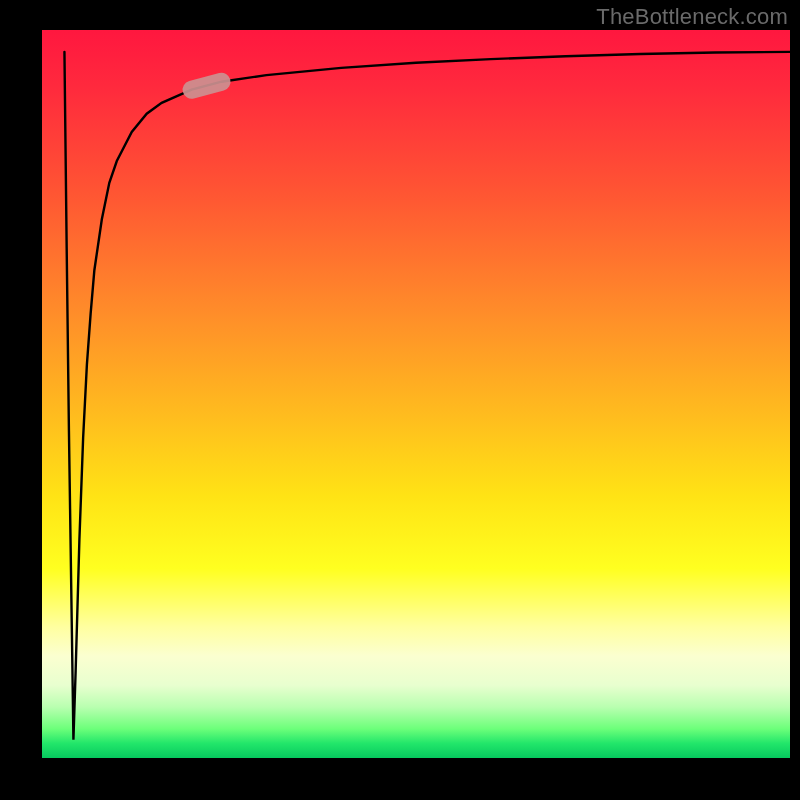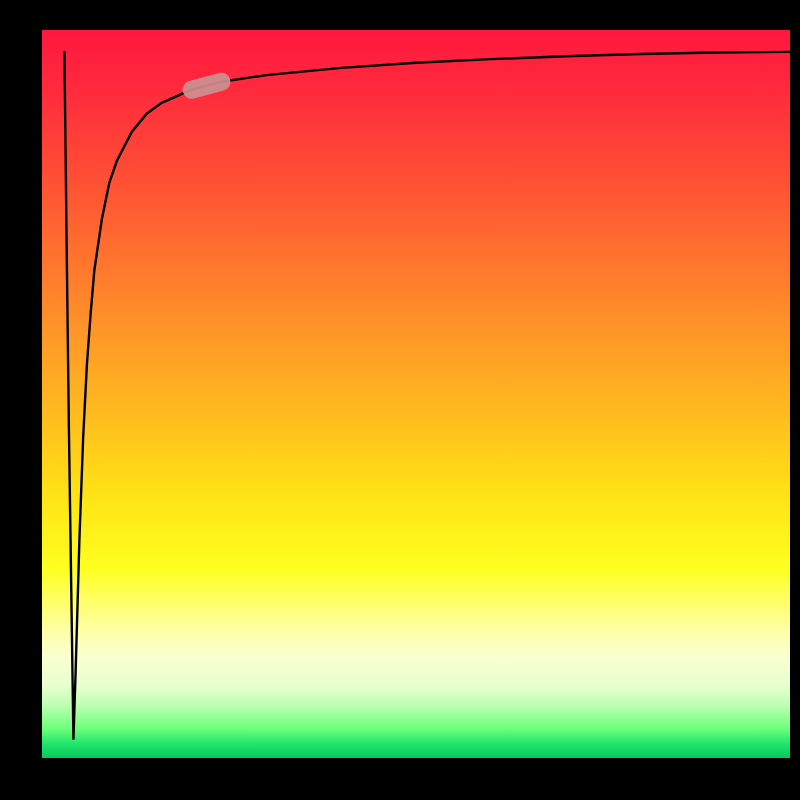--- a/index.html
+++ b/index.html
@@ -69,14 +69,15 @@
 
     <svg class="curve" viewBox="0 0 748 728" preserveAspectRatio="none">
 
       <path fill="none" stroke="#000" stroke-width="2.4" stroke-linecap="round" d="M22.44 21.84 L24.68 218.40 L26.93 400.40 L29.92 604.24 L31.42 709.80 L33.66 640.64 L37.40 509.60 L41.14 407.68 L44.88 334.88 L48.62 283.92 L52.36 240.24 L59.84 189.28 L67.32 152.88 L74.80 131.04 L89.76 101.92 L104.72 83.72 L119.68 72.80 L149.60 59.70 L179.52 51.69 L224.40 45.14 L299.20 37.86 L374.00 32.76 L448.80 29.12 L523.60 26.21 L598.40 24.02 L673.20 22.57 L748.00 21.84" id="curve-path"></path>
 
       <path fill="none" stroke="#cc9090" stroke-width="18" stroke-linecap="round" opacity="0.92" d="M149.60 59.70 L179.52 51.69" id="highlight-path"></path>
     </svg>
 
   </div>
 
+  <div class="watermark">TheBottleneck.com</div>
 
 </div>
 
 </body></html>

